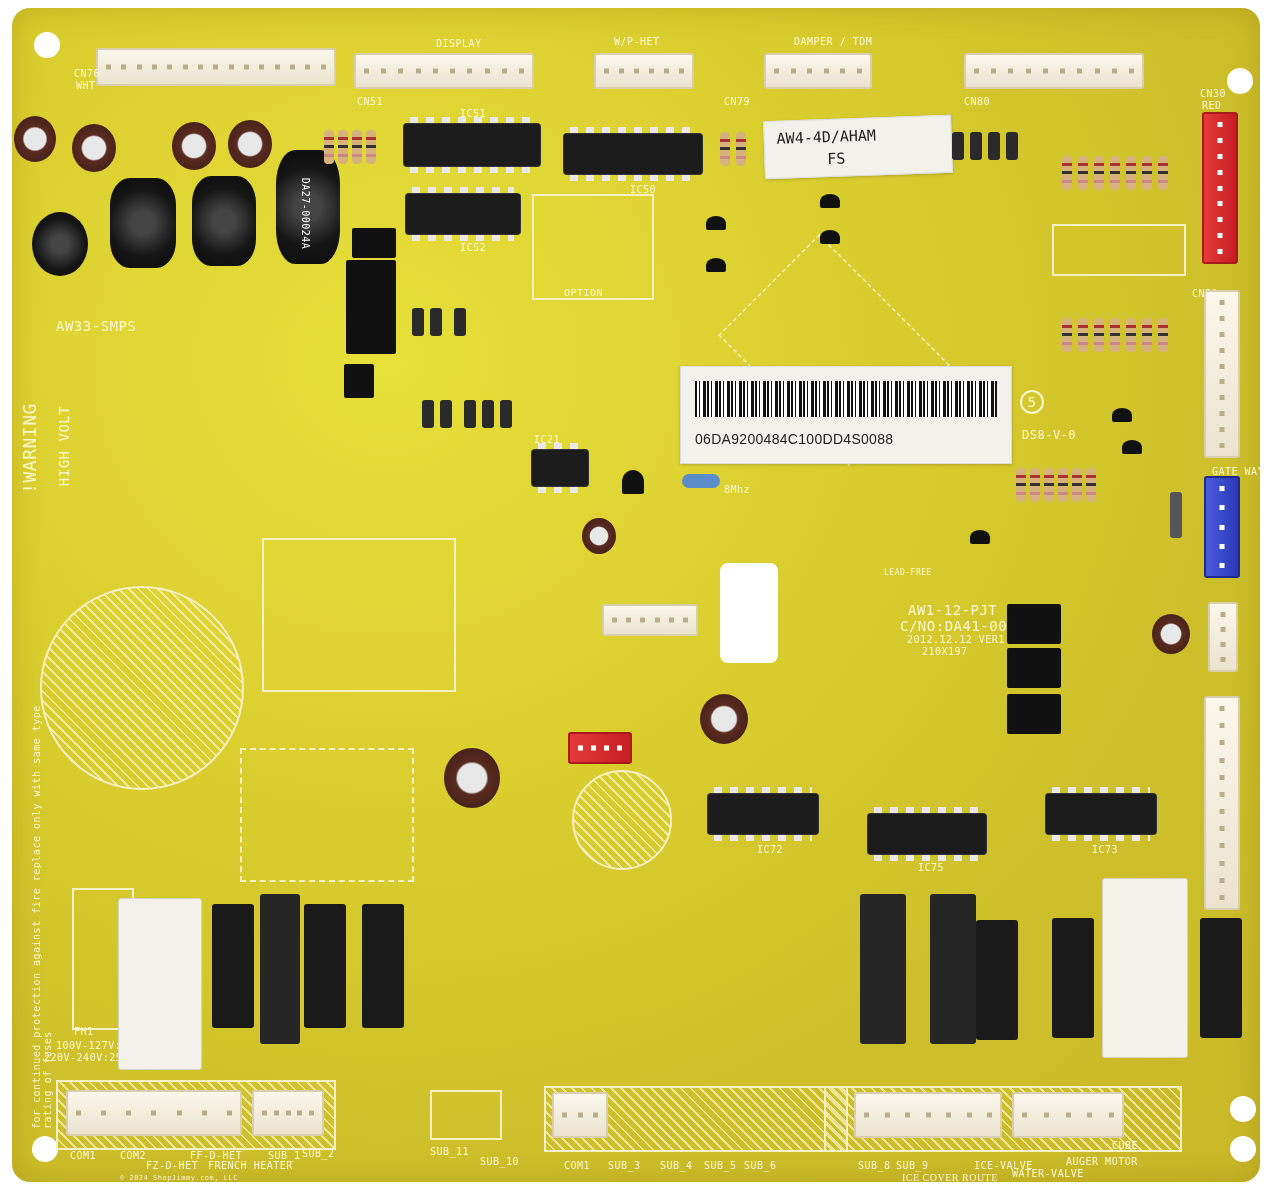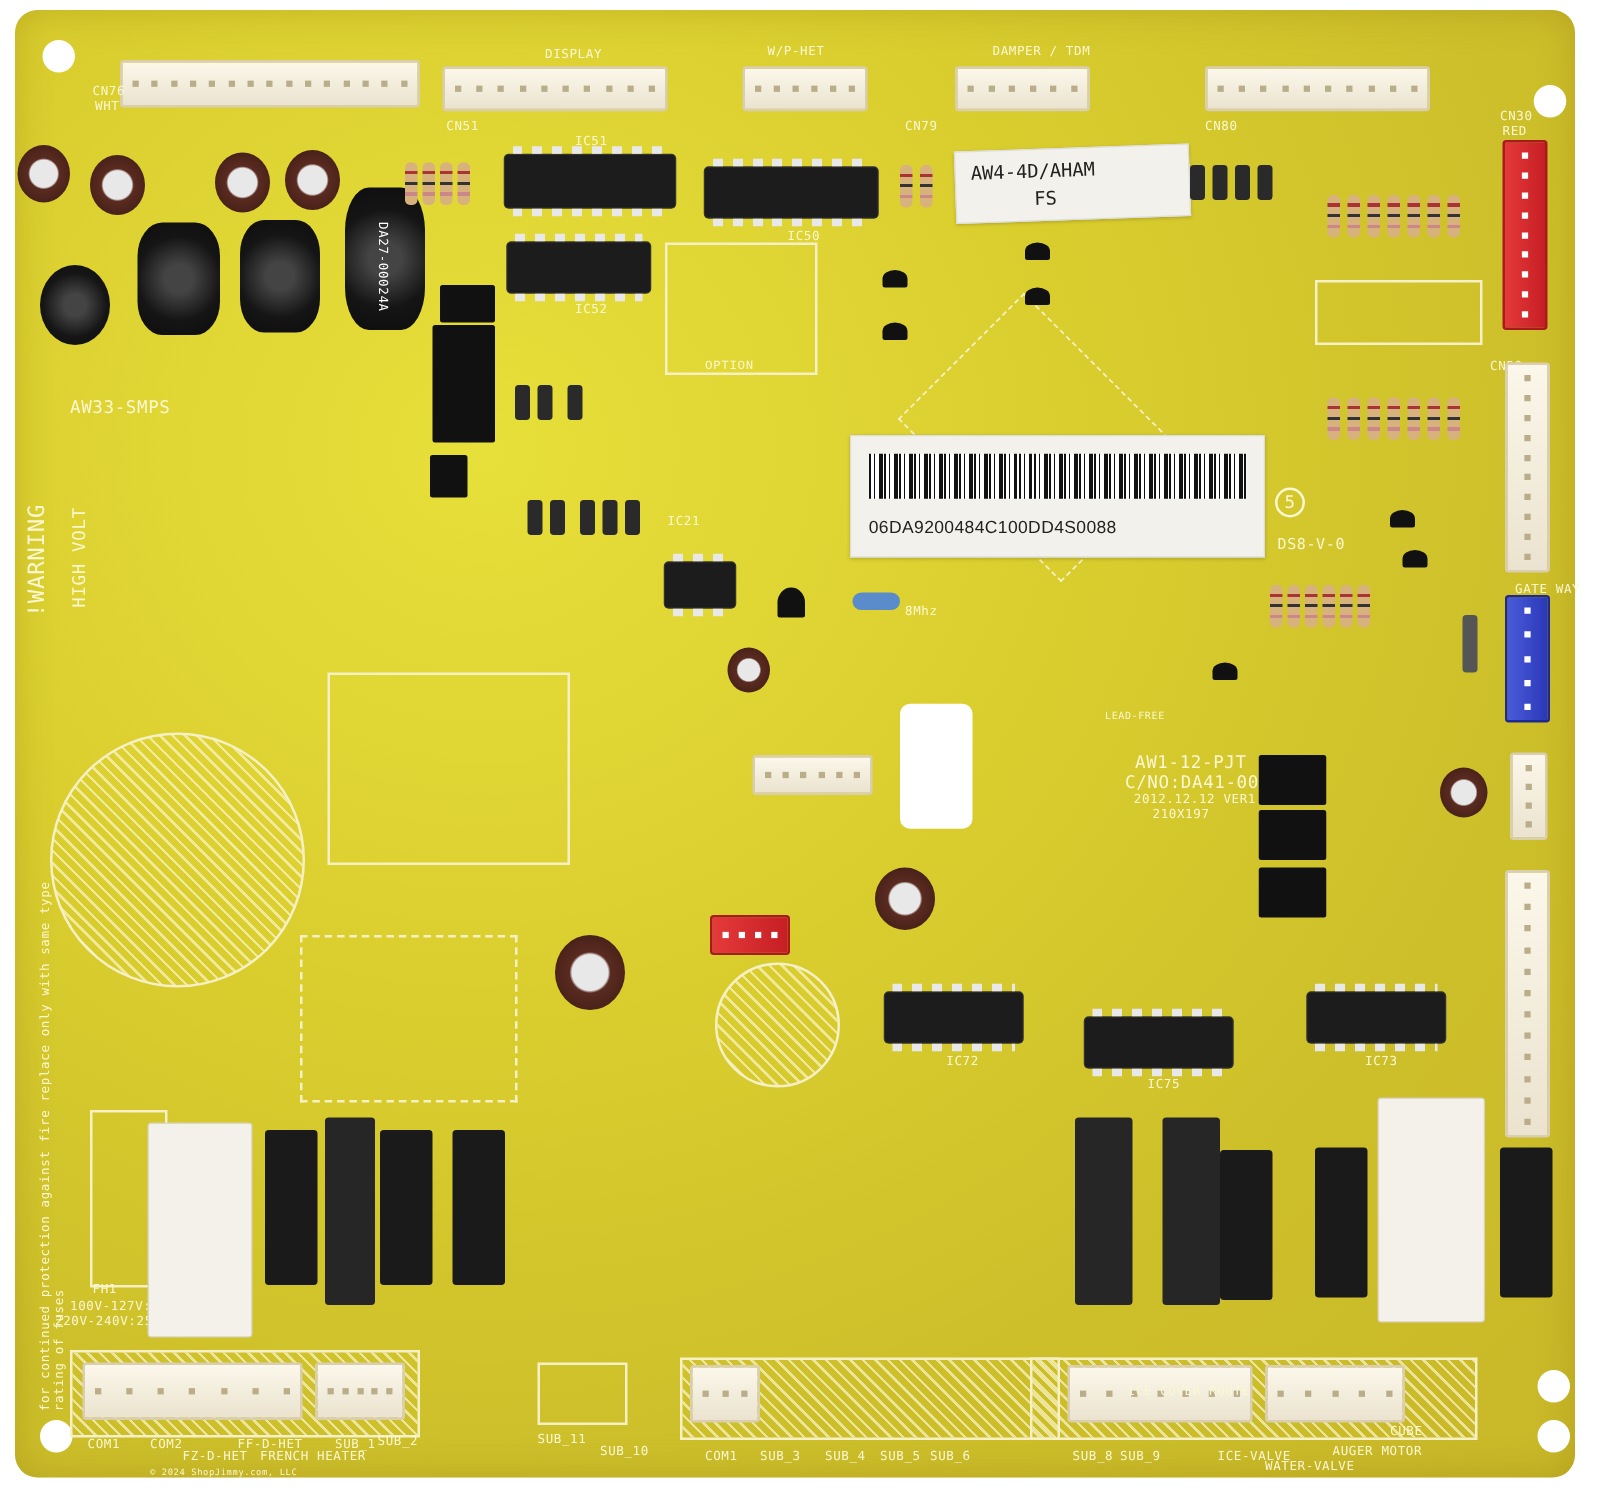--- a/index.html
+++ b/index.html
@@ -253,42 +253,42 @@
   <div class="res" style="left:1082px;top:310px;"></div>
   <div class="res" style="left:1098px;top:310px;"></div>
   <div class="res" style="left:1114px;top:310px;"></div>
   <div class="res" style="left:1130px;top:310px;"></div>
   <div class="res" style="left:1146px;top:310px;"></div>
 
   <div class="outline" style="left:1040px;top:216px;width:130px;height:48px;"></div>
 
   <div class="outline" style="left:690px;top:240px;width:260px;height:200px;transform:rotate(45deg) scale(.7);border-style:dashed;"></div>
 
-  <div class="label" style="left:668px;top:340px;width:330px;height:96px;">
+  <div class="label" style="left:668px;top:358px;width:330px;height:96px;">
     <div class="barcode"></div>
     <div style="position:absolute;left:14px;top:64px;font-size:14px;letter-spacing:.3px;">06DA9200484C100DD4S0088</div>
   </div>
   <div class="silk lg" style="left:1008px;top:382px;border:2px solid #fbf7d2;border-radius:50%;width:20px;height:20px;text-align:center;line-height:20px;">5</div>
   <div class="silk" style="left:1010px;top:420px;font-size:12px;">DS8-V-0</div>
 
   <div class="silk lg" style="left:44px;top:310px;">AW33-SMPS</div>
   <div class="silk xl" style="left:-28px;top:430px;transform:rotate(-90deg);">!WARNING</div>
   <div class="silk lg" style="left:12px;top:430px;transform:rotate(-90deg);">HIGH VOLT</div>
 
   <div class="diode" style="left:400px;top:300px;"></div>
   <div class="diode" style="left:418px;top:300px;"></div>
   <div class="diode" style="left:442px;top:300px;"></div>
   <div class="diode" style="left:410px;top:392px;"></div>
   <div class="diode" style="left:428px;top:392px;"></div>
   <div class="diode" style="left:452px;top:392px;"></div>
   <div class="diode" style="left:470px;top:392px;"></div>
   <div class="diode" style="left:488px;top:392px;"></div>
 
   <div class="ic" style="left:520px;top:442px;width:56px;height:36px;"></div>
-  <div class="silk" style="left:522px;top:404px;">IC21</div>
+  <div class="silk" style="left:522px;top:426px;">IC21</div>
   <div class="jumper" style="left:610px;top:462px;width:22px;height:24px;border-radius:50% 50% 2px 2px;"></div>
   <div class="cap" style="left:570px;top:510px;width:34px;height:36px;"></div>
   <div style="position:absolute;left:670px;top:466px;width:38px;height:14px;background:#5a8ccc;border-radius:7px;"></div>
   <div class="silk" style="left:712px;top:476px;">8Mhz</div>
 
   <div class="jumper" style="left:694px;top:208px;width:20px;height:14px;border-radius:50% 50% 2px 2px;"></div>
   <div class="jumper" style="left:694px;top:250px;width:20px;height:14px;border-radius:50% 50% 2px 2px;"></div>
   <div class="jumper" style="left:808px;top:186px;width:20px;height:14px;border-radius:50% 50% 2px 2px;"></div>
   <div class="jumper" style="left:808px;top:222px;width:20px;height:14px;border-radius:50% 50% 2px 2px;"></div>
   <div class="jumper" style="left:1100px;top:400px;width:20px;height:14px;border-radius:50% 50% 2px 2px;"></div>
@@ -431,20 +431,20 @@
     <div class="pins">
         <span></span>
         <span></span>
         <span></span>
         <span></span>
         <span></span>
       </div>
   </div>
   <div class="silk" style="left:846px;top:1152px;">SUB_8</div>
   <div class="silk" style="left:884px;top:1152px;">SUB_9</div>
-  <div class="silk" style="left:890px;top:1100px;">ICE COVER ROUTE</div>
+  <div class="silk" style="left:890px;top:1164px;font-family:Liberation Serif, serif;">ICE COVER ROUTE</div>
   <div class="silk" style="left:962px;top:1152px;text-align:center;">ICE-VALVE</div>
   <div class="silk" style="left:1000px;top:1160px;">WATER-VALVE</div>
   <div class="silk" style="left:1054px;top:1148px;">AUGER MOTOR</div>
   <div class="silk" style="left:1100px;top:1132px;">CUBE</div>
 
   <div class="silk" style="left:108px;top:1166px;font-size:7px;">© 2024 ShopJimmy.com, LLC</div>
 </div>
 
 </body></html>

